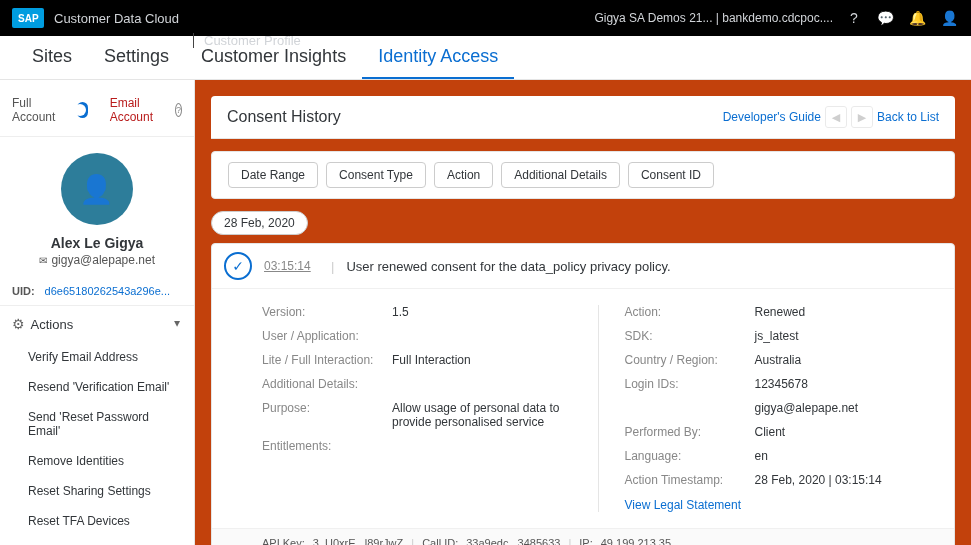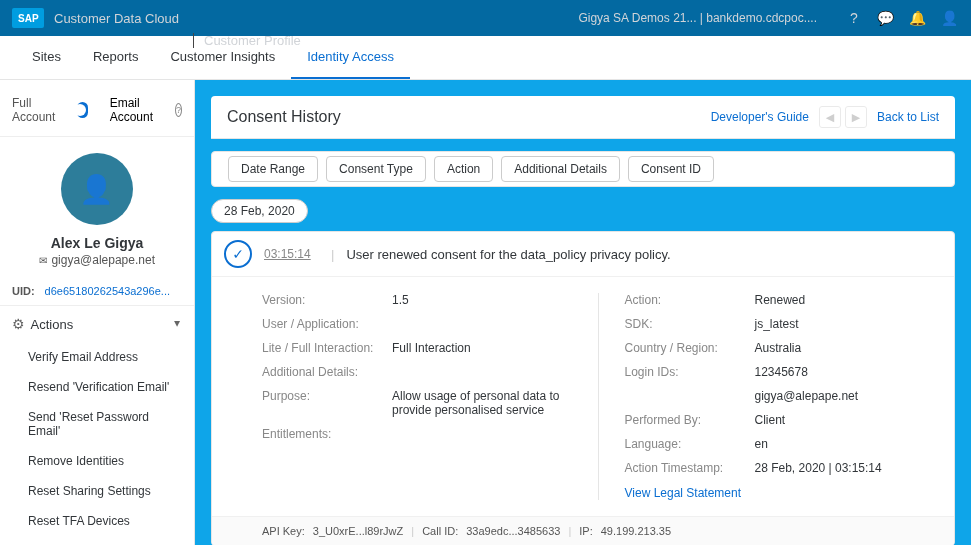--- a/index.html
+++ b/index.html
@@ -1,37 +1,37 @@
 <!DOCTYPE html>
 <html><head>
   <meta charset="utf-8">
   <style>
     * { box-sizing: border-box; margin: 0; padding: 0; }
     body { font-family: '72', Arial, sans-serif; font-size: 13px; background: #f5f6f7; color: #32363a; }
 
     
     .top-bar {
-      display: flex; align-items: center; background: #0369a1; height: 36px;
+      display: flex; align-items: center; background: #000000; height: 36px;
       padding: 0 12px; color: white; justify-content: space-between;
     }
     .top-bar-left { display: flex; align-items: center; gap: 10px; }
     .sap-logo { width: 32px; height: 20px; background: #009de0; display: flex; align-items: center; justify-content: center; border-radius: 2px; font-weight: bold; font-size: 10px; color: white; }
     .app-name { font-size: 13px; color: #d1d4d8; }
     .customer-profile { font-size: 13px; color: #d1d4d8; border-left: 1px solid #444; padding-left: 10px; margin-left: 4px; margin-top: 44px; }
-    .top-bar-right { display: flex; align-items: center; gap: 28px; color: #d1d4d8; font-size: 12px; }
+    .top-bar-right { display: flex; align-items: center; gap: 12px; color: #d1d4d8; font-size: 12px; }
     .top-bar-icons { display: flex; gap: 14px; }
     .top-bar-icon { width: 18px; height: 18px; display: flex; align-items: center; justify-content: center; cursor: pointer; color: #d1d4d8; font-size: 14px; }
 
     
     .nav-bar {
       background: white; border-bottom: 1px solid #e5e5e5; height: 44px;
       display: flex; align-items: stretch; padding: 0 16px;
     }
     .nav-item {
-      display: flex; align-items: center; padding: 2px 16px; font-size: 13px;
+      display: flex; align-items: center; padding: 2px 16px; font-size: 18px;
       color: #32363a; cursor: pointer; border-bottom: 2px solid transparent;
       text-decoration: none;
     }
     .nav-item.active { color: #0a6ed1; border-bottom: 2px solid #0a6ed1; font-weight: 500; }
 
     
     .main-layout { display: flex; height: calc(545px - 36px - 44px); }
 
     
     .sidebar {
@@ -58,37 +58,37 @@
     }
     .actions-label { display: flex; align-items: center; gap: 6px; font-size: 13px; font-weight: 500; color: #32363a; }
     .gear-icon { font-size: 14px; color: #666; }
     .chevron-up { font-size: 10px; color: #666; transform: rotate(180deg); display: inline-block; }
 
     .action-item {
       padding: 8px 16px 8px 28px; font-size: 12px; color: #32363a; cursor: pointer;
     }
 
     
-    .content-area { flex: 1; overflow-y: auto; background: #0ea5e9; padding: 16px; }
+    .content-area { flex: 1; overflow-y: auto; background: #c2410c; padding: 16px; }
 
     .consent-header {
       display: flex; align-items: center; justify-content: space-between;
       background: white; padding: 10px 16px; border-bottom: 1px solid #e5e5e5;
       margin-bottom: 12px; border-radius: 4px 4px 0 0;
     }
     .consent-title { font-size: 16px; font-weight: 500; color: #32363a; }
-    .consent-header-right { display: flex; align-items: center; gap: 10px; }
+    .consent-header-right { display: flex; align-items: center; gap: 4px; }
     .dev-guide { color: #0a6ed1; font-size: 12px; cursor: pointer; text-decoration: none; }
     .nav-arrows { display: flex; gap: 4px; }
     .nav-arrow { width: 22px; height: 22px; border: 1px solid #ccc; border-radius: 3px; display: flex; align-items: center; justify-content: center; cursor: pointer; font-size: 11px; color: #888; }
     .nav-arrow.disabled { opacity: 0.4; cursor: default; }
     .back-list { color: #0a6ed1; font-size: 12px; cursor: pointer; text-decoration: none; }
 
     .filter-bar {
-      background: white; padding: 4px 16px; border: 1px solid #e5e5e5;
+      background: white; padding: 10px 16px; border: 1px solid #e5e5e5;
       display: flex; gap: 8px; margin-bottom: 12px; border-radius: 4px;
     }
     .filter-btn {
       padding: 5px 12px; border: 1px solid #ccc; background: white; border-radius: 4px;
       font-size: 12px; color: #32363a; cursor: pointer;
     }
 
     
     .date-group { margin-bottom: 12px; }
     .date-badge {
@@ -151,34 +151,34 @@
       <span class="top-bar-icon">?</span>
       <span class="top-bar-icon">💬</span>
       <span class="top-bar-icon">🔔</span>
       <span class="top-bar-icon">👤</span>
     </div>
   </div>
 </div>
 
 <div class="nav-bar">
   <a class="nav-item">Sites</a>
-  <a class="nav-item">Reports</a>
+  <a class="nav-item">Settings</a>
   <a class="nav-item">Customer Insights</a>
   <a class="nav-item active">Identity Access</a>
 </div>
 
 <div class="main-layout">
 
   <div class="sidebar">
     <div class="account-toggle">
       <span style="font-size:12px;color:#555;">Full Account</span>
       <div class="toggle">
         <div class="toggle-knob"></div>
       </div>
-      <span style="font-size:12px;color:#000000;">Email Account</span>
+      <span style="font-size:12px;color:#b91c1c;">Email Account</span>
       <div class="help-icon">?</div>
     </div>
 
     <div class="avatar-section">
       <div class="avatar-circle">
         <span class="avatar-icon">👤</span>
       </div>
       <div class="user-name">Alex Le Gigya</div>
       <div class="user-email">
         <span style="font-size:10px;">✉</span>

